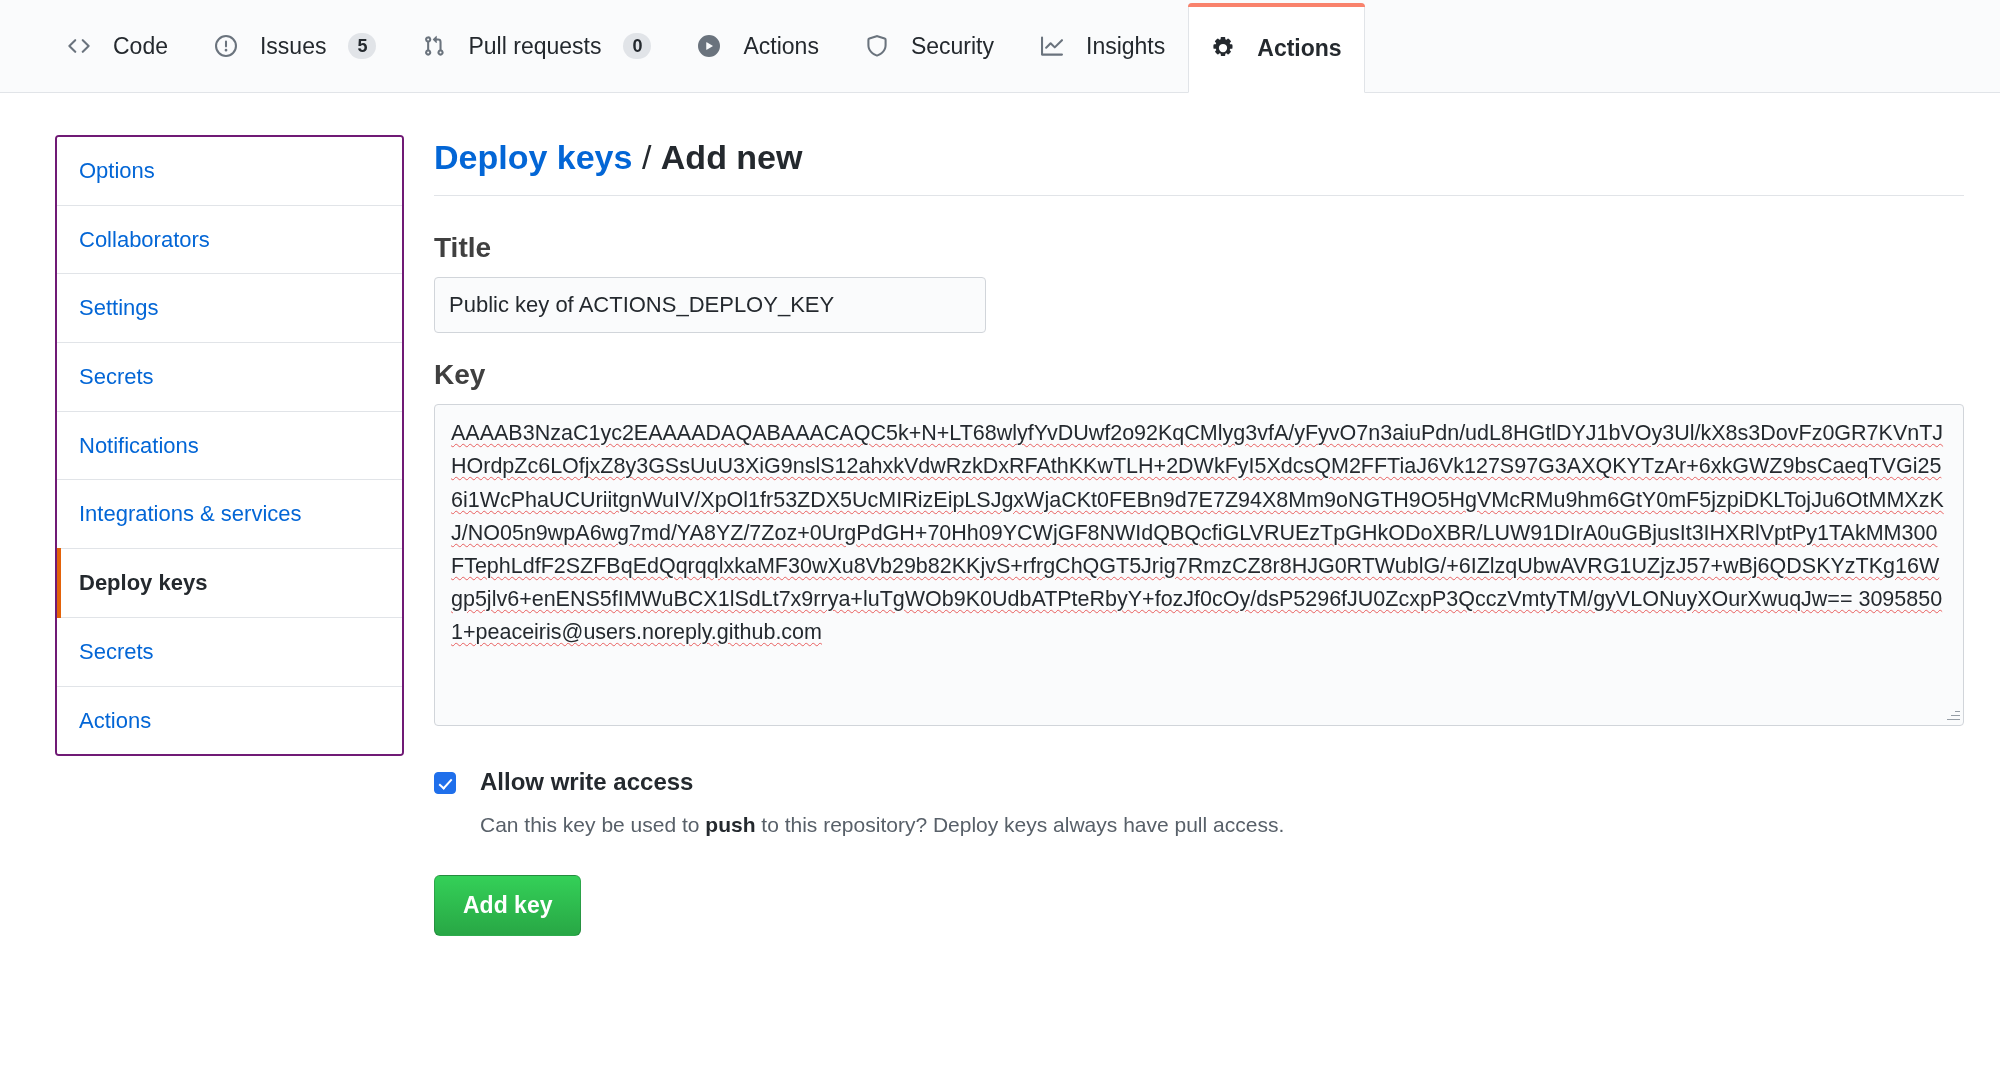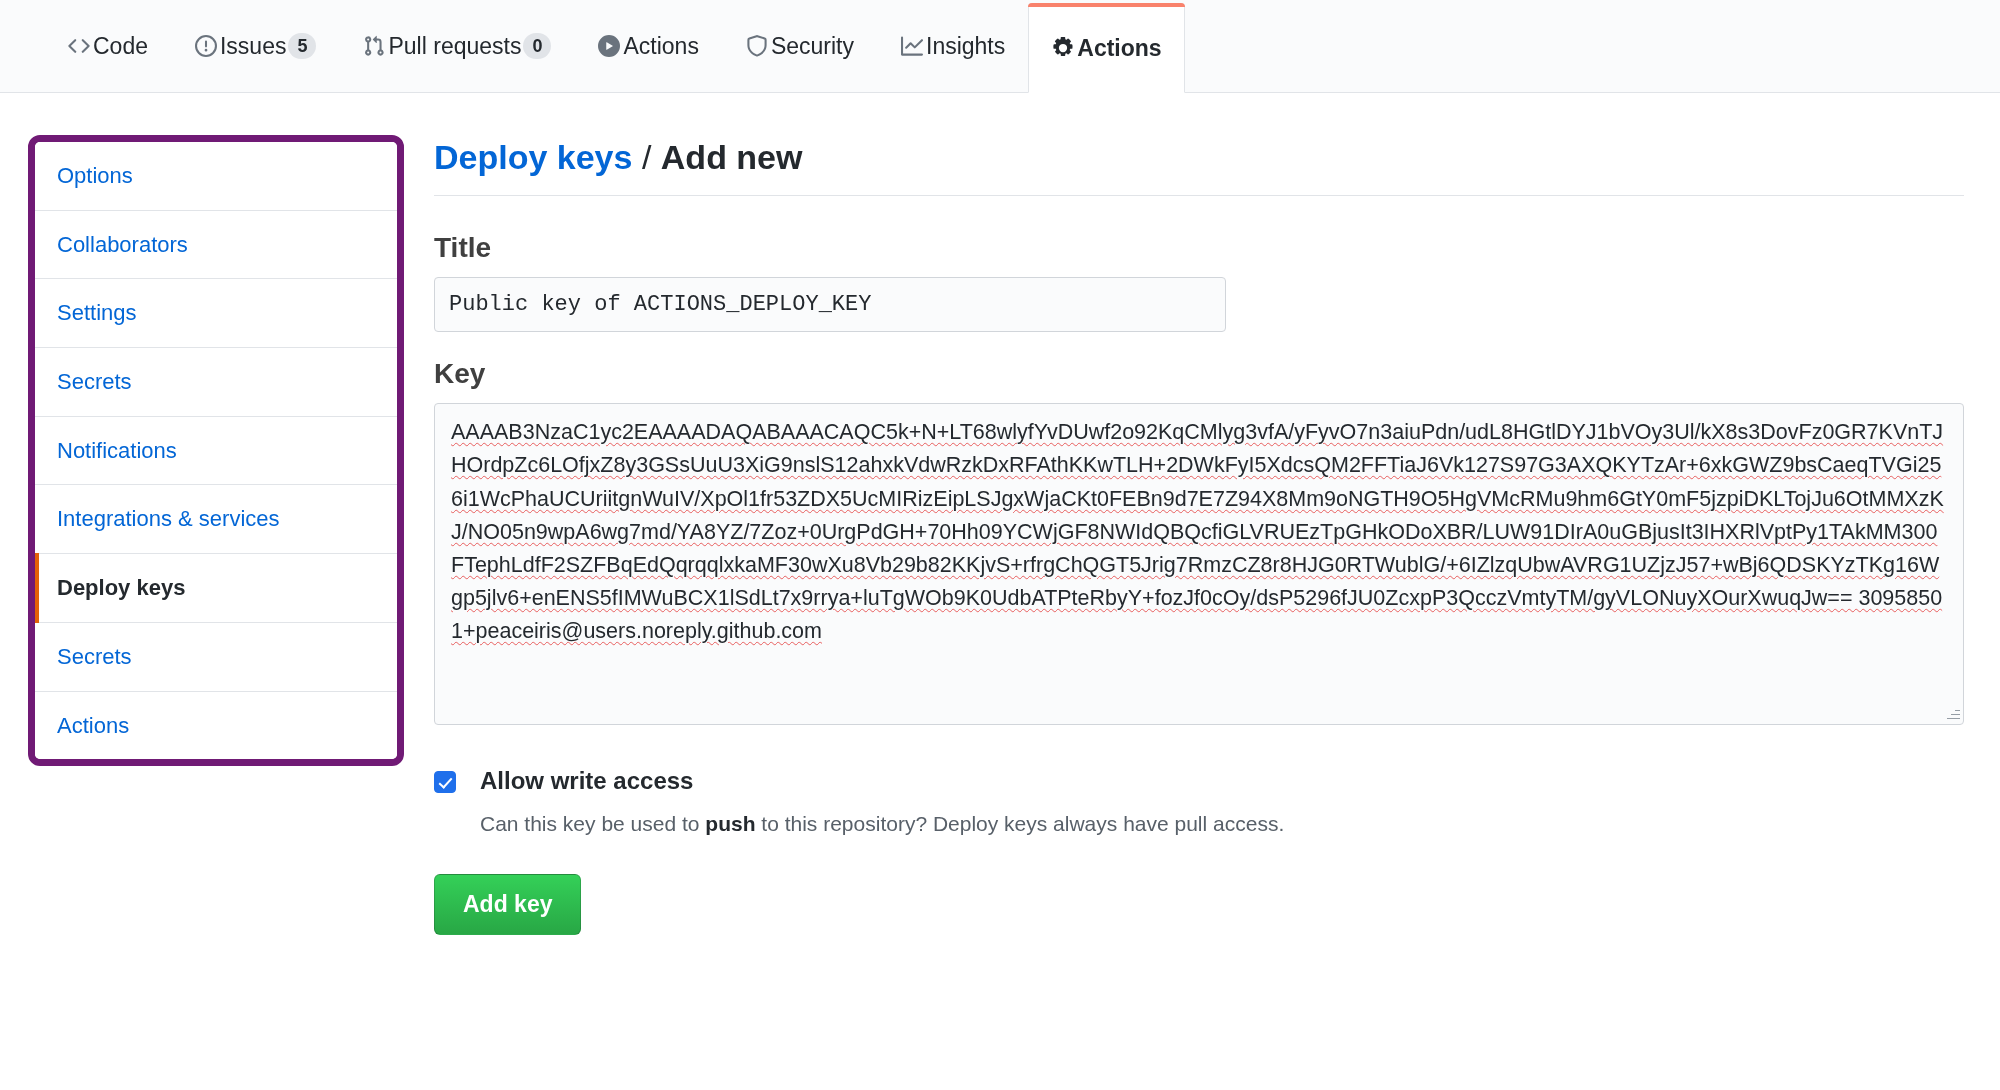--- a/index.html
+++ b/index.html
@@ -20,21 +20,21 @@
     height: 93px;
     background: #fafbfc;
     border-bottom: 1px solid #e1e4e8;
     display: flex;
     align-items: flex-end;
     padding-left: 44px;
   }
   .nav-tab {
     display: flex;
     align-items: center;
-    gap: 2px;
+    gap: 22px;
     height: 93px;
     padding: 0 22px;
     font-size: 23px;
     color: #24292e;
     text-decoration: none;
     background: transparent;
     border: 1px solid transparent;
     border-bottom: none;
     position: relative;
     white-space: nowrap;
@@ -85,24 +85,25 @@
   .page {
     display: flex;
     padding: 42px 0 0 0;
   }
   .sidebar-col {
     width: 404px;
     flex: none;
     padding-left: 28px;
   }
   .menu {
-    border: 7px solid #701a75;
-    border-radius: 12px;
+    border: 2px solid #701a75;
+    border-radius: 4px;
     background: #ffffff;
     overflow: hidden;
+    margin-left: 27px;
   }
   .menu-item {
     display: block;
     position: relative;
     padding: 19px 22px;
     font-size: 22px;
     color: #0366d6;
     text-decoration: none;
     border-bottom: 1px solid #e1e4e8;
     background: #ffffff;
@@ -153,24 +154,24 @@
   .form-group { margin-bottom: 26px; }
   .form-label {
     display: block;
     font-size: 28px;
     font-weight: 600;
     margin-bottom: 13px;
     color: #404040;
   }
   .text-input {
     display: block;
-    width: 792px;
+    width: 552px;
     padding: 14px 14px;
     font-size: 22px;
-    font-family: Liberation Mono, monospace;
+    font-family: Liberation Sans, sans-serif;
     color: #24292e;
     background: #fafbfc;
     border: 1px solid #d1d5da;
     border-radius: 4px;
     outline: none;
   }
   .key-wrap { position: relative; width: 100%; }
   .key-area {
     display: block;
     width: 100%;

